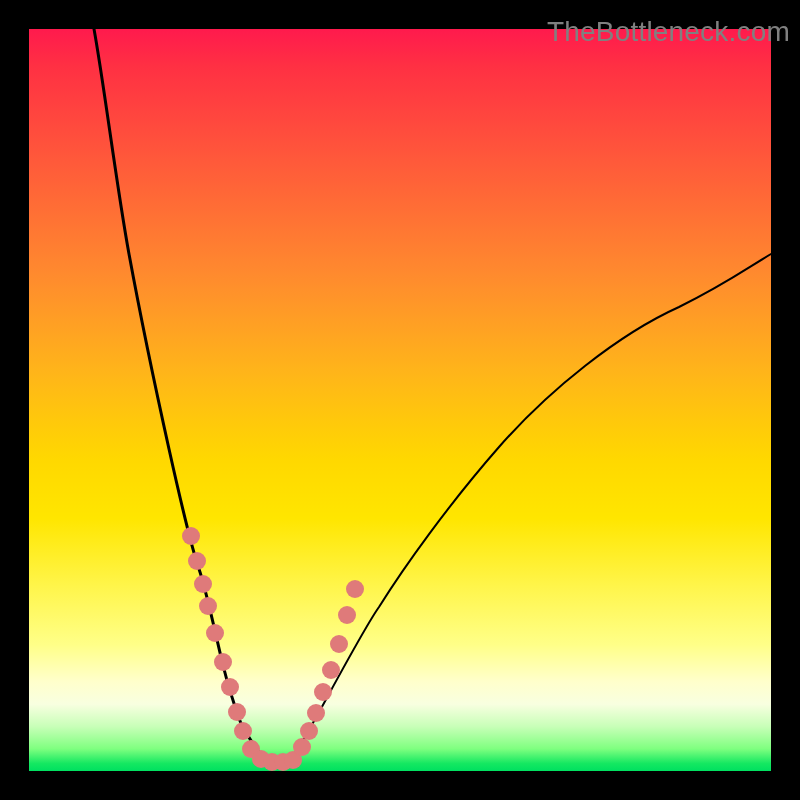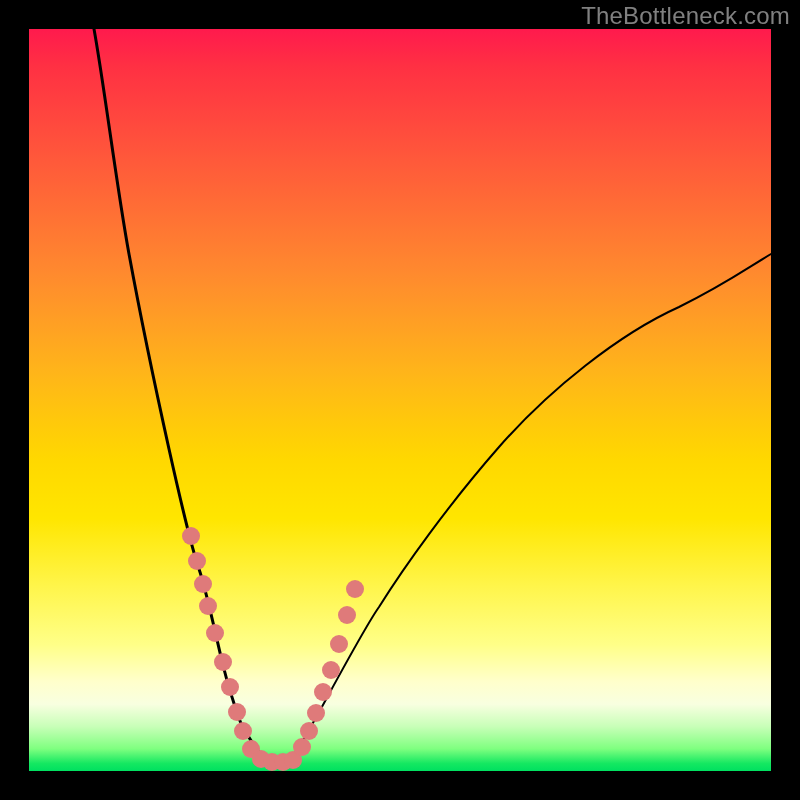--- a/index.html
+++ b/index.html
@@ -12,24 +12,24 @@
     overflow: hidden;
   }
   .frame {
     position: relative;
     width: 800px;
     height: 800px;
     background: #000;
   }
   .watermark {
     position: absolute;
-    top: 2px;
+    top: 16px;
     right: 10px;
     color: #808080;
-    font-size: 24px;
+    font-size: 28px;
     font-weight: 400;
     z-index: 10;
     letter-spacing: 0.2px;
   }
   .plot-area {
     position: absolute;
     left: 29px;
     top: 29px;
     width: 742px;
     height: 742px;

